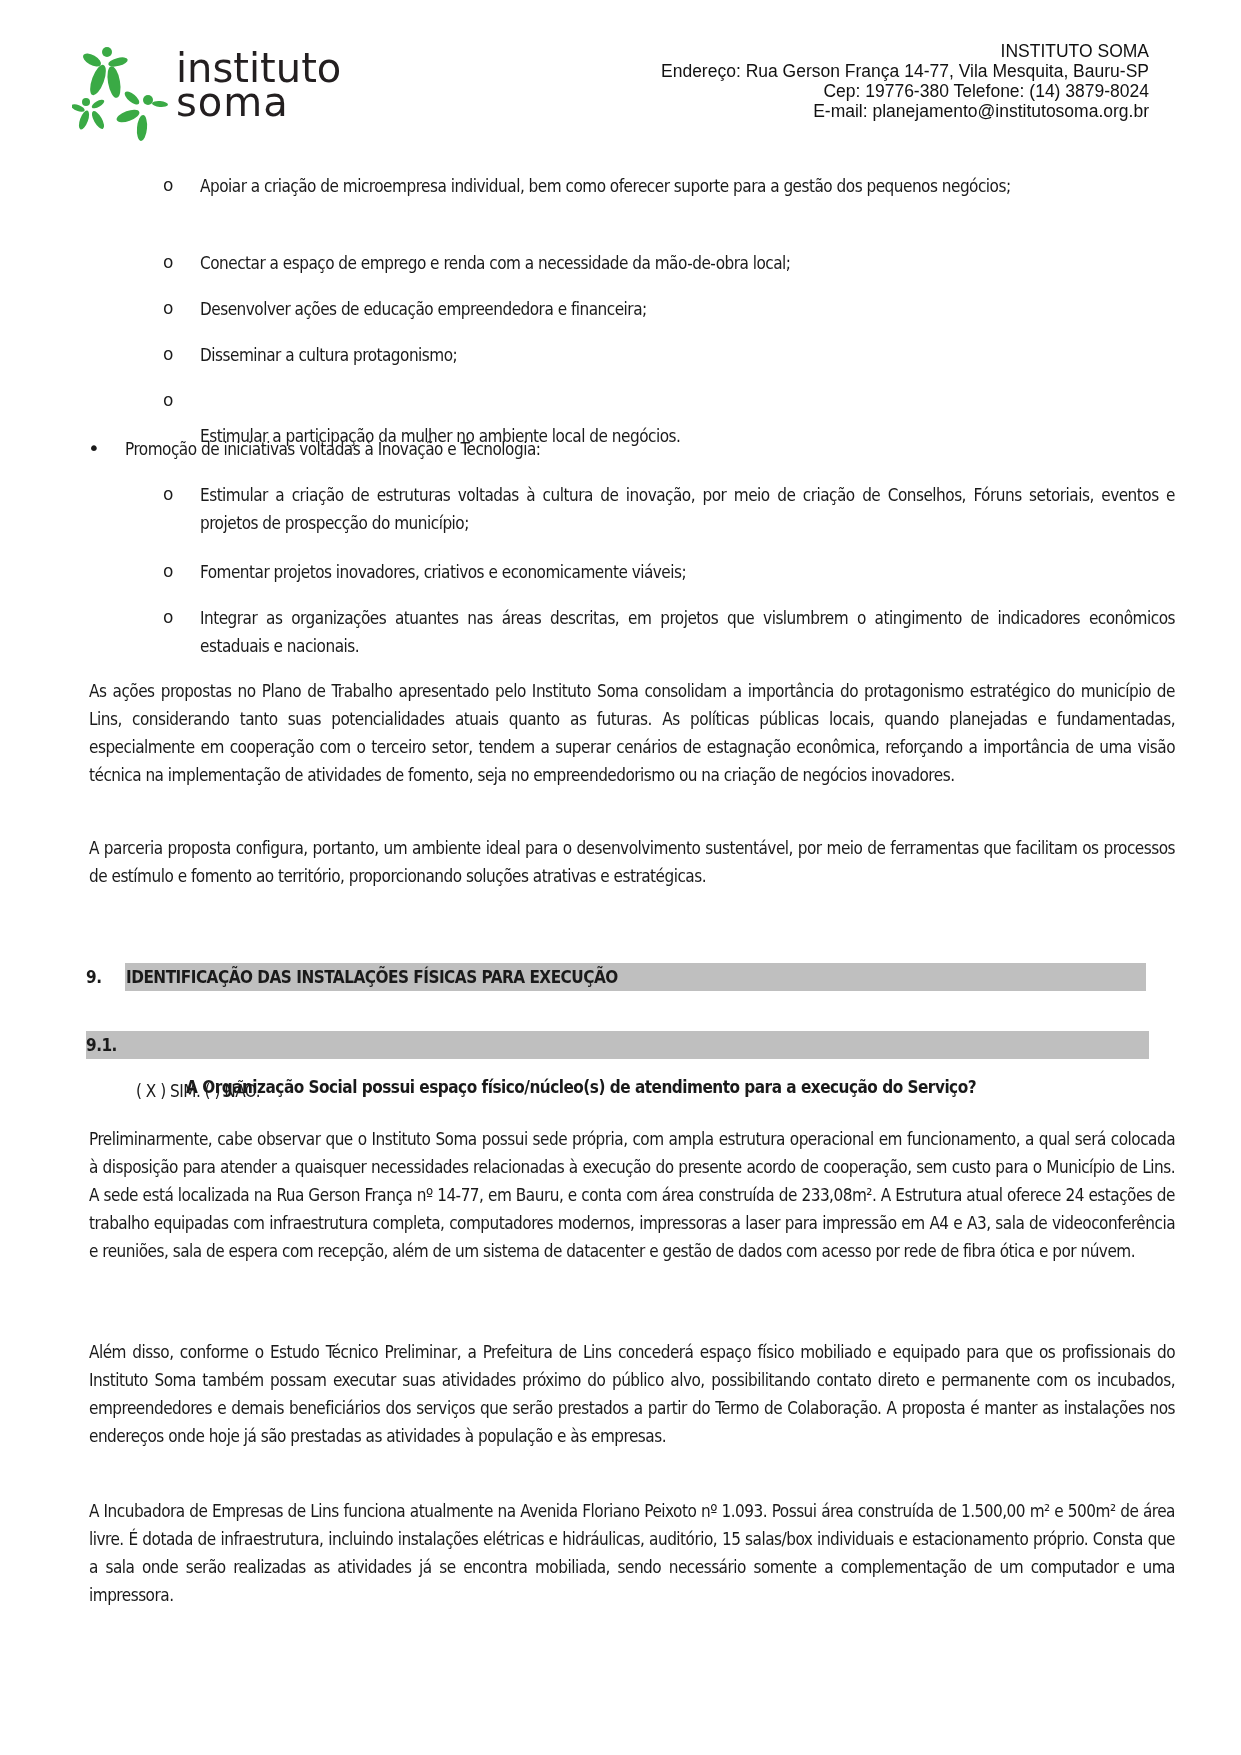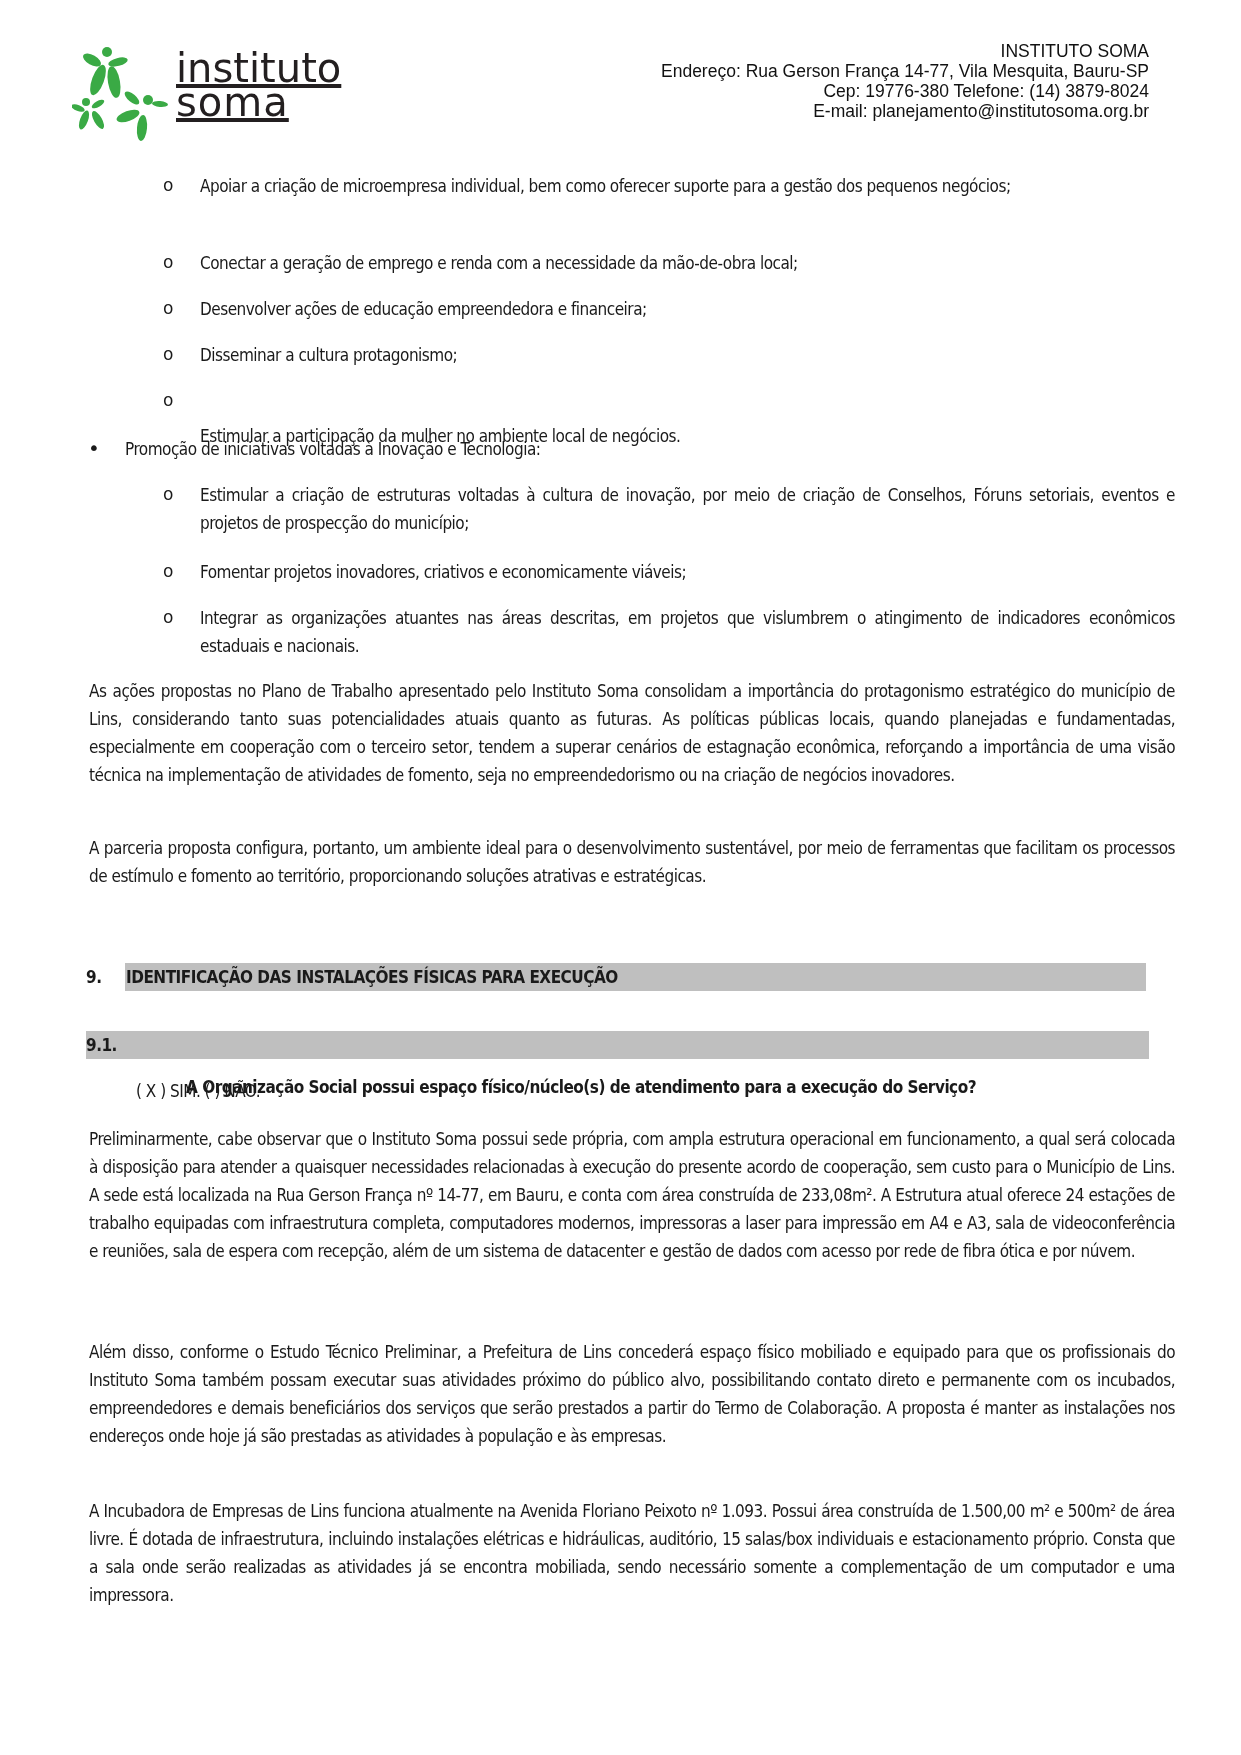--- a/index.html
+++ b/index.html
@@ -1,19 +1,19 @@
 <!DOCTYPE html>
 <html><head>
 <meta charset="utf-8">
 <style>
   html, body { margin:0; padding:0; background:#ffffff; }
   body { width:1241px; height:1755px; position:relative; overflow:hidden;
          font-family:"Liberation Sans Narrow","Liberation Sans", sans-serif; color:#1a1a1a; }
   .header-logo { position:absolute; left:72px; top:46px; width:300px; height:100px; }
-  .logo-text { position:absolute; left:104px; top:2px; font-family:"DejaVu Sans", sans-serif; color:#231f20; line-height:1;text-decoration:underline; }
+  .logo-text { position:absolute; left:104px; top:2px; font-family:"DejaVu Sans", sans-serif; color:#231f20; line-height:1; }
   .logo-line1 { font-size:40px; letter-spacing:0px; display:block; }
   .logo-line2 { font-size:40px; display:block; margin-top:-6px; letter-spacing:1px; }
   .header-info { position:absolute; right:92px; top:41px; text-align:right;
                  font-family:"Liberation Sans", sans-serif; font-size:17.5px; line-height:20px; color:#111; }
   .txt { position:absolute; font-family:"DejaVu Sans Condensed","Liberation Sans", sans-serif;
          font-size:17px; line-height:28px; color:#1a1a1a; letter-spacing:-0.5px; }
   .just { text-align:justify; text-align-last:left; }
   .sub-bullet { position:absolute; left:163px; font-size:17px; font-family:"DejaVu Sans", sans-serif; }
   .main-bullet { position:absolute; left:88px; font-size:20px; font-family:"DejaVu Sans", sans-serif; }
   .section-bar { position:absolute; background:#bfbfbf; }
@@ -53,21 +53,21 @@
   <div>Endereço: Rua Gerson França 14-77, Vila Mesquita, Bauru-SP</div>
   <div>Cep: 19776-380 Telefone: (14) 3879-8024</div>
   <div>E-mail: planejamento@institutosoma.org.br</div>
 </div>
 
 <div>
   <span class="sub-bullet" style="top:175px;">o</span>
   <div class="txt just" style="left:200px; top:172px; width:975px;">Apoiar a criação de microempresa individual, bem como oferecer suporte para a gestão dos pequenos negócios;</div>
 
   <span class="sub-bullet" style="top:252px;">o</span>
-  <div class="txt" style="left:200px; top:249px; width:975px;">Conectar a geração de emprego e renda com a necessidade da mão-de-obra local;</div>
+  <div class="txt" style="left:200px; top:249px; width:975px;">Conectar a espaço de emprego e renda com a necessidade da mão-de-obra local;</div>
 
   <span class="sub-bullet" style="top:298px;">o</span>
   <div class="txt" style="left:200px; top:295px; width:975px;">Desenvolver ações de educação empreendedora e financeira;</div>
 
   <span class="sub-bullet" style="top:344px;">o</span>
   <div class="txt" style="left:200px; top:341px; width:975px;">Disseminar a cultura protagonismo;</div>
 
   <span class="sub-bullet" style="top:390px;">o</span>
   <div class="txt" style="left:200px; top:387px; width:975px;margin-top:35px;">Estimular a participação da mulher no ambiente local de negócios.</div>
 </div>

